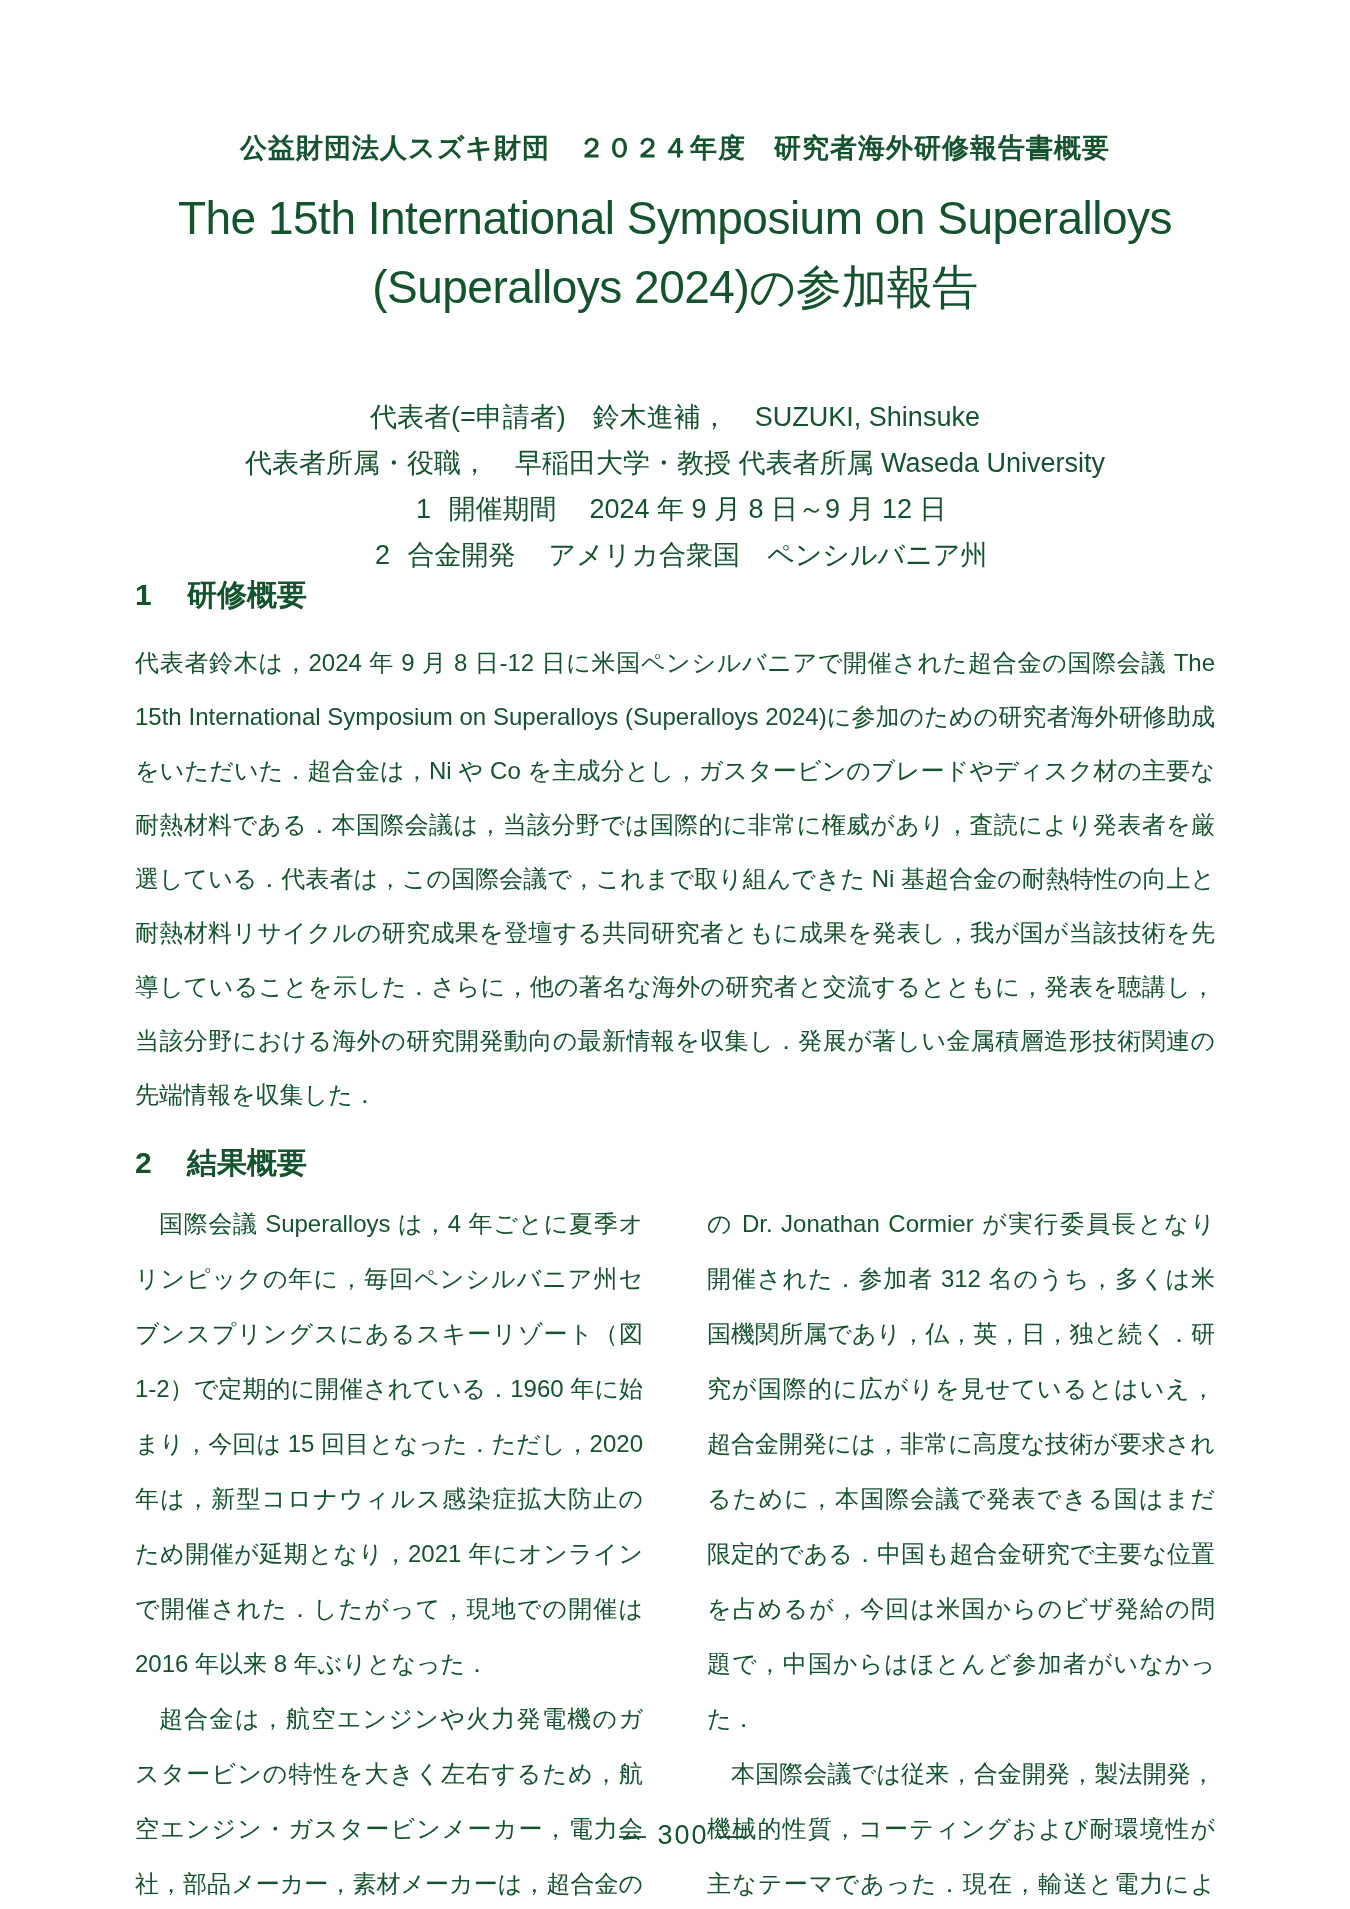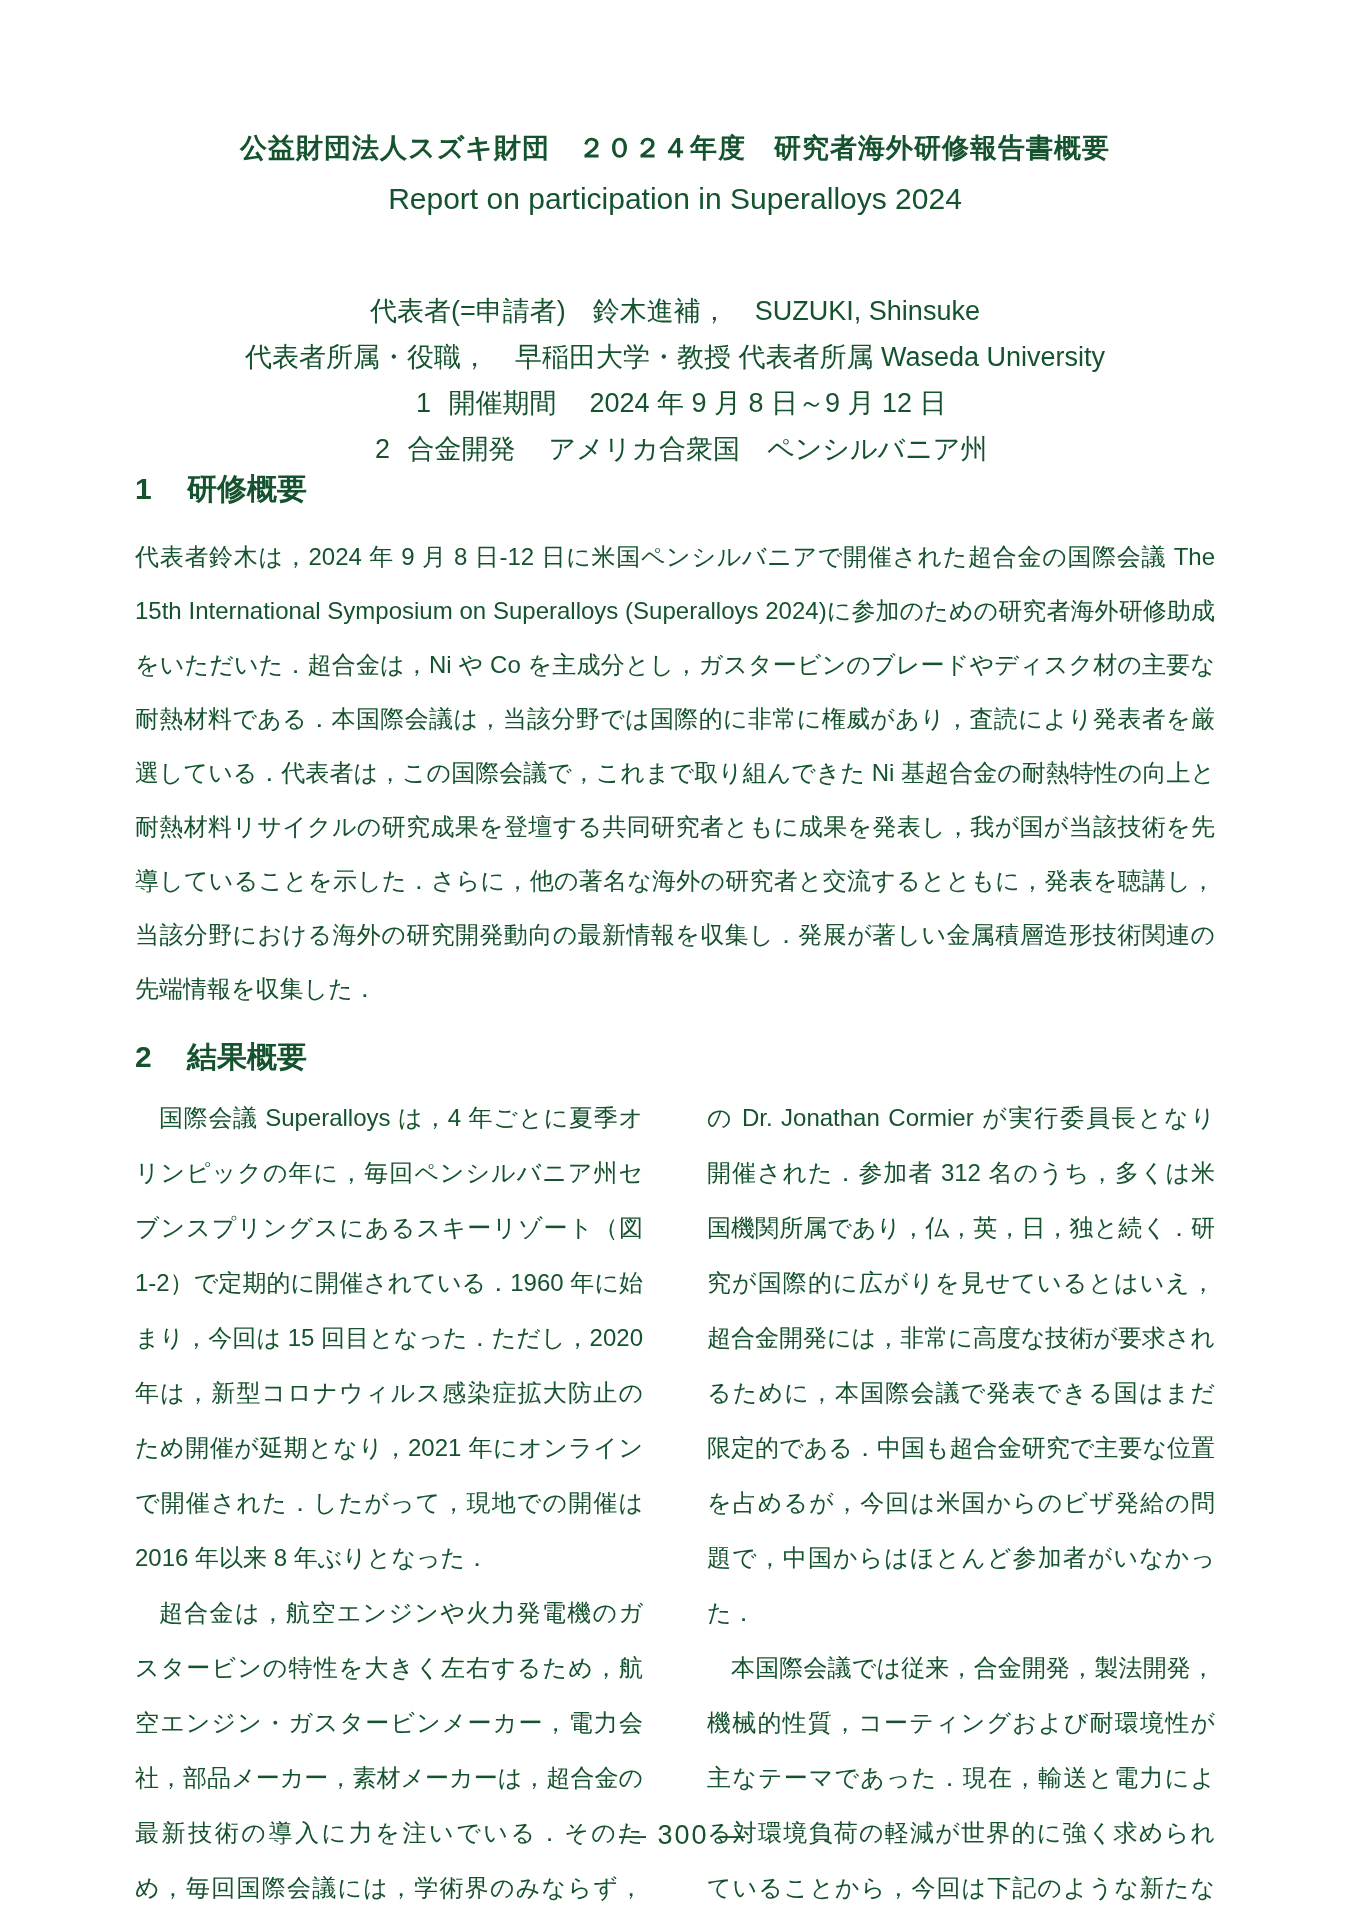--- a/index.html
+++ b/index.html
@@ -104,22 +104,25 @@
   }
 </style>
 </head>
 <body>
 
 <div class="page">
   <div class="content">
 
     <div class="doc-header">公益財団法人スズキ財団　２０２４年度　研究者海外研修報告書概要</div>
 
+    <div class="doc-title">
+      <div>The 15th International Symposium on Superalloys</div>
+      <div>(Superalloys 2024)の参加報告</div>
+    </div>
 
-    <div class="doc-subtitle">Report on participation in Superalloys 2024</div>
 
     <div class="info-block">
       <div class="info-row">代表者(=申請者)　鈴木進補，　SUZUKI, Shinsuke</div>
       <div class="info-row">代表者所属・役職，　早稲田大学・教授 代表者所属 Waseda University</div>
       <div class="info-row">
         <span class="info-no">1</span><span class="info-label">開催期間</span><span class="info-value">2024 年 9 月 8 日～9 月 12 日</span>
       </div>
       <div class="info-row">
         <span class="info-no">2</span><span class="info-label">合金開発</span><span class="info-value">アメリカ合衆国　ペンシルバニア州</span>
       </div>

